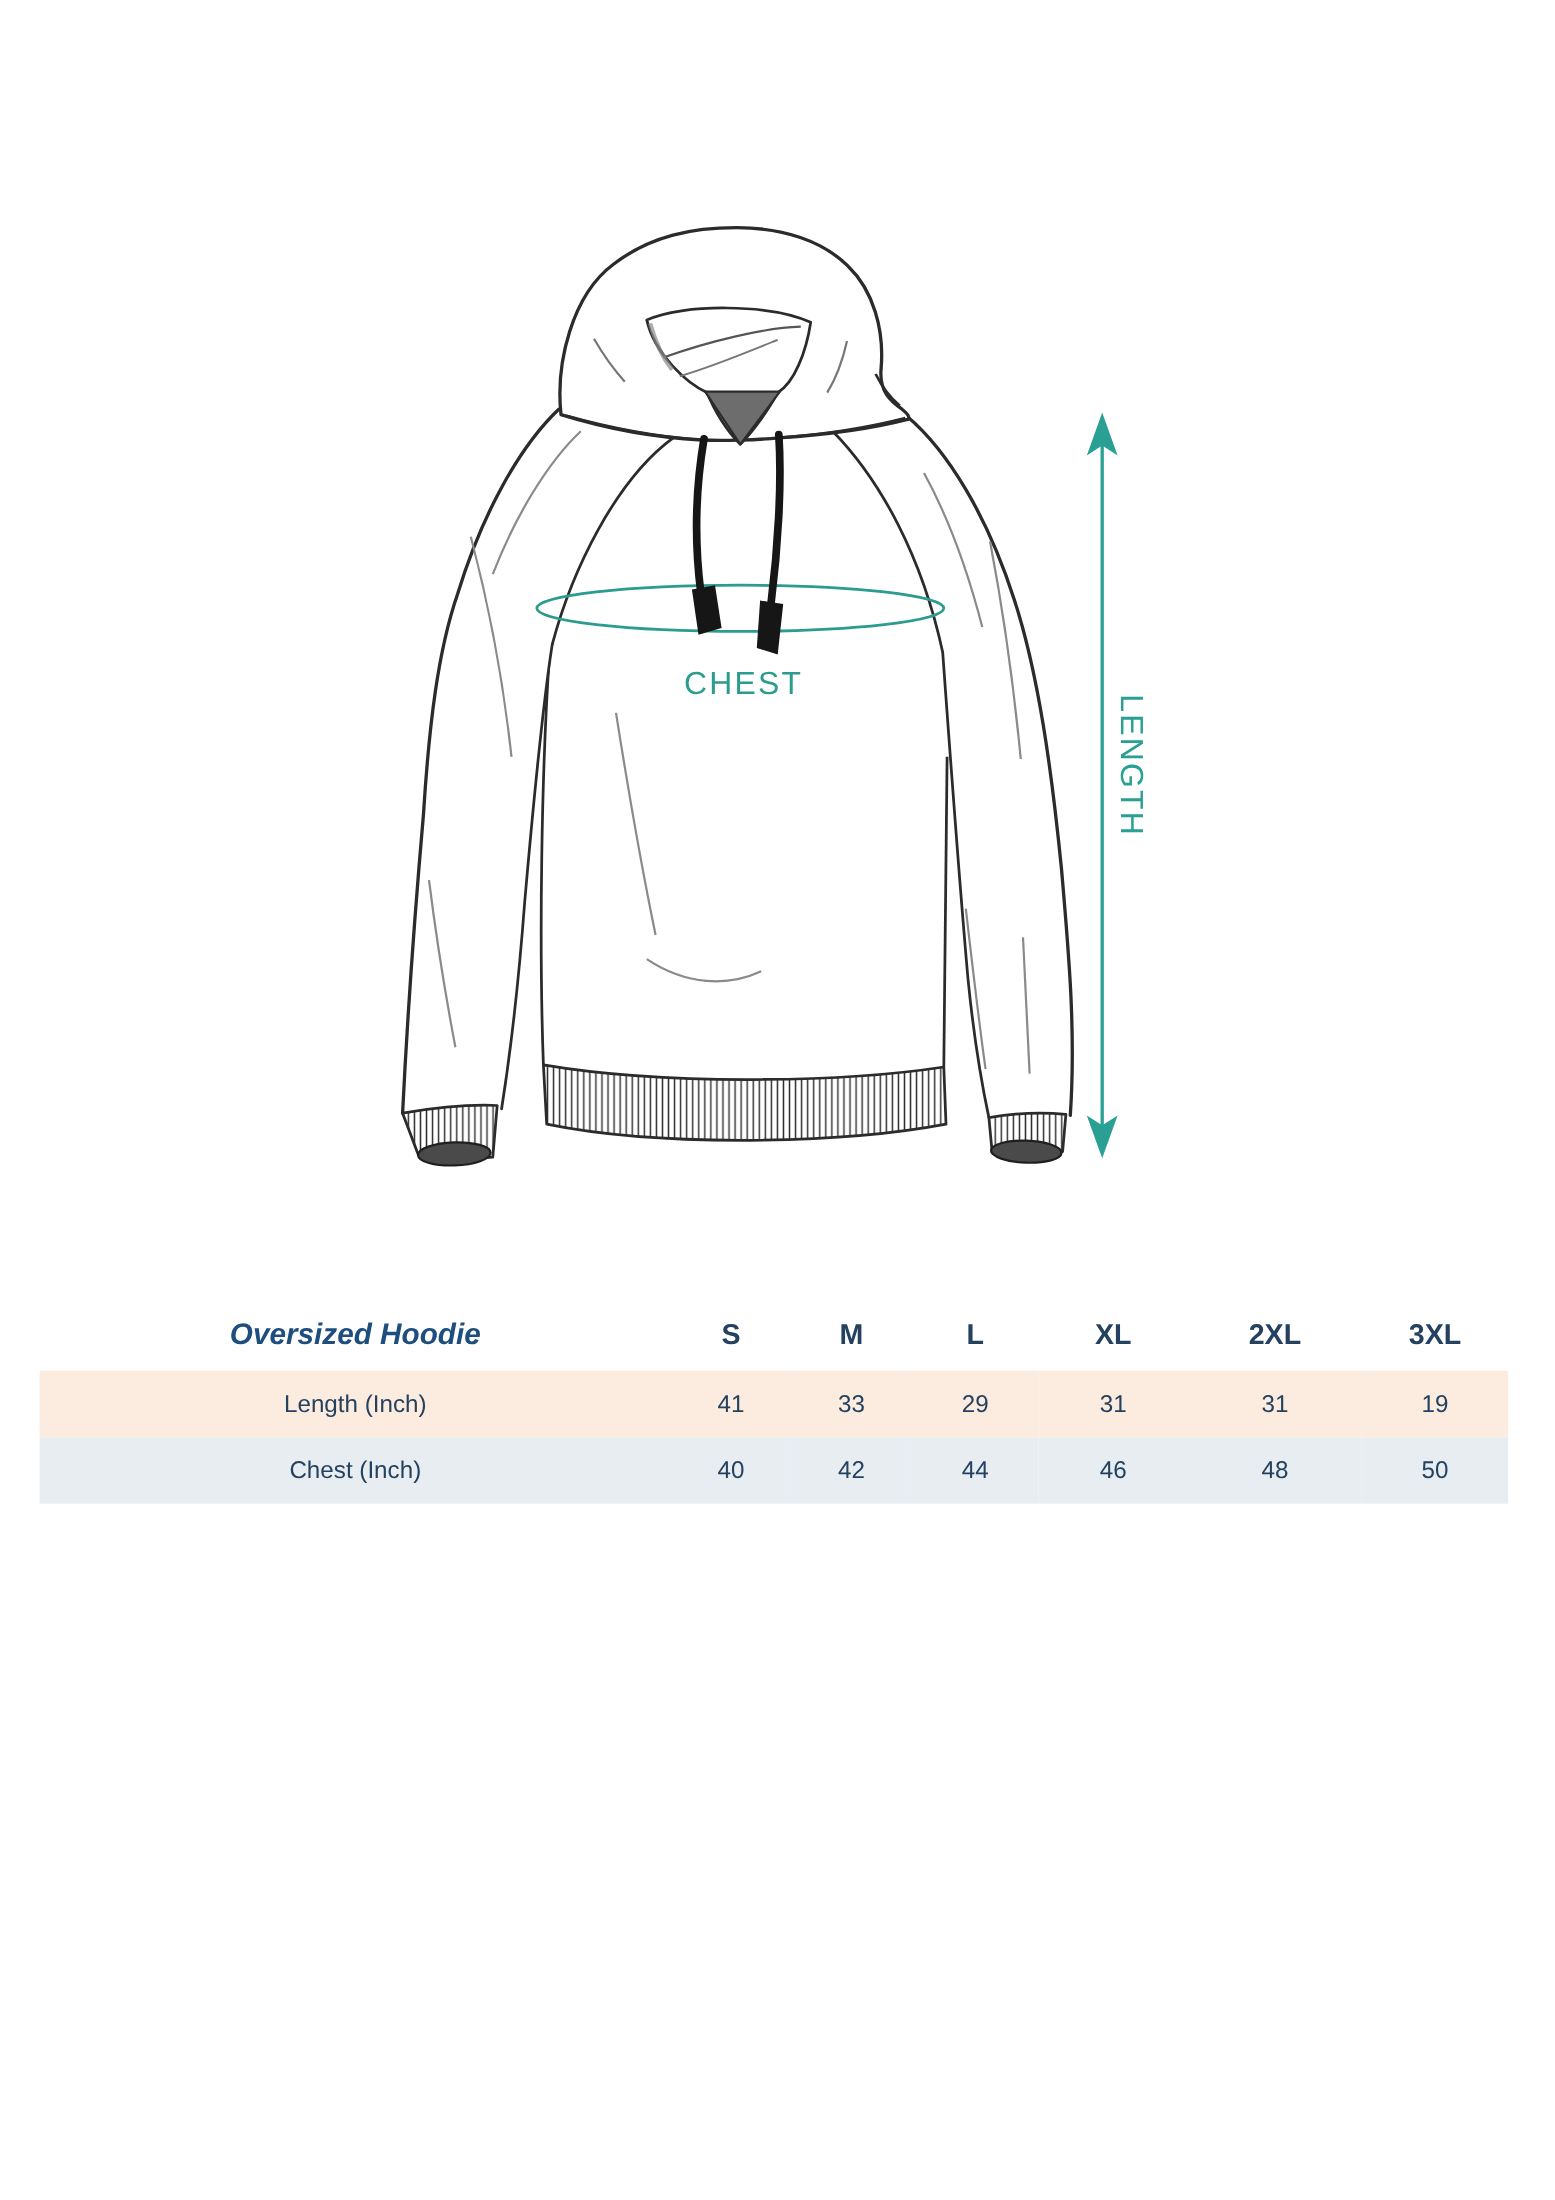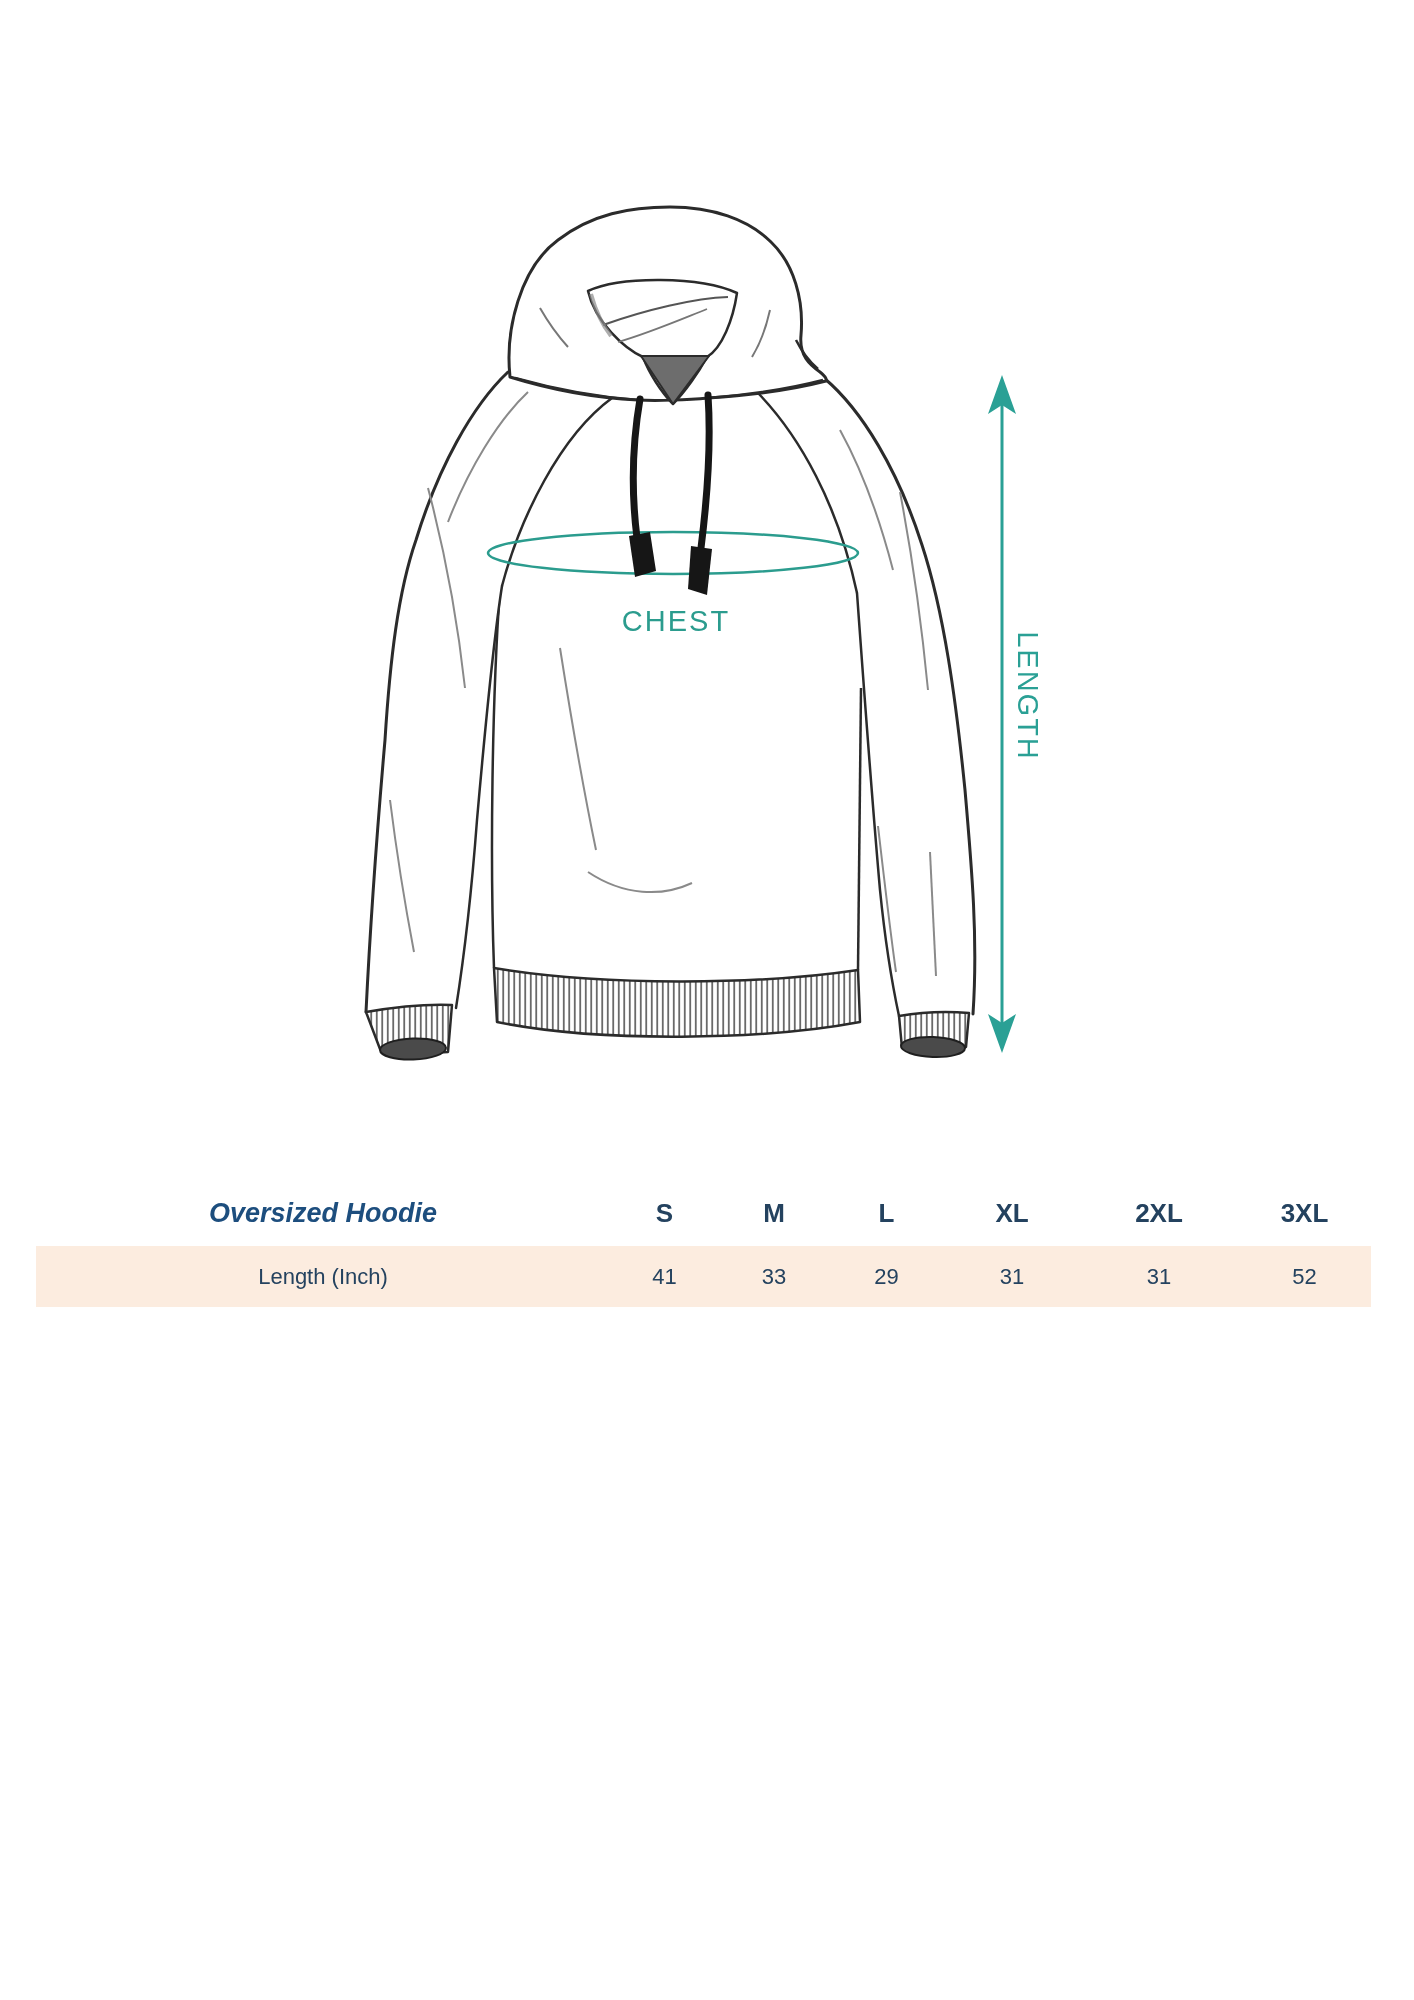--- a/index.html
+++ b/index.html
@@ -130,18 +130,27 @@
       </tr>
     </thead>
     <tbody>
       <tr class="row-length">
         <td class="row-label">Length (Inch)</td>
         <td>41</td>
         <td>33</td>
         <td>29</td>
         <td>31</td>
         <td>31</td>
-        <td>52</td>
+        <td>19</td>
+      </tr>
+      <tr class="row-chest">
+        <td class="row-label">Chest (Inch)</td>
+        <td>40</td>
+        <td>42</td>
+        <td>44</td>
+        <td>46</td>
+        <td>48</td>
+        <td>50</td>
       </tr>
     </tbody>
   </table>
 
 </div>
 
 </body></html>

